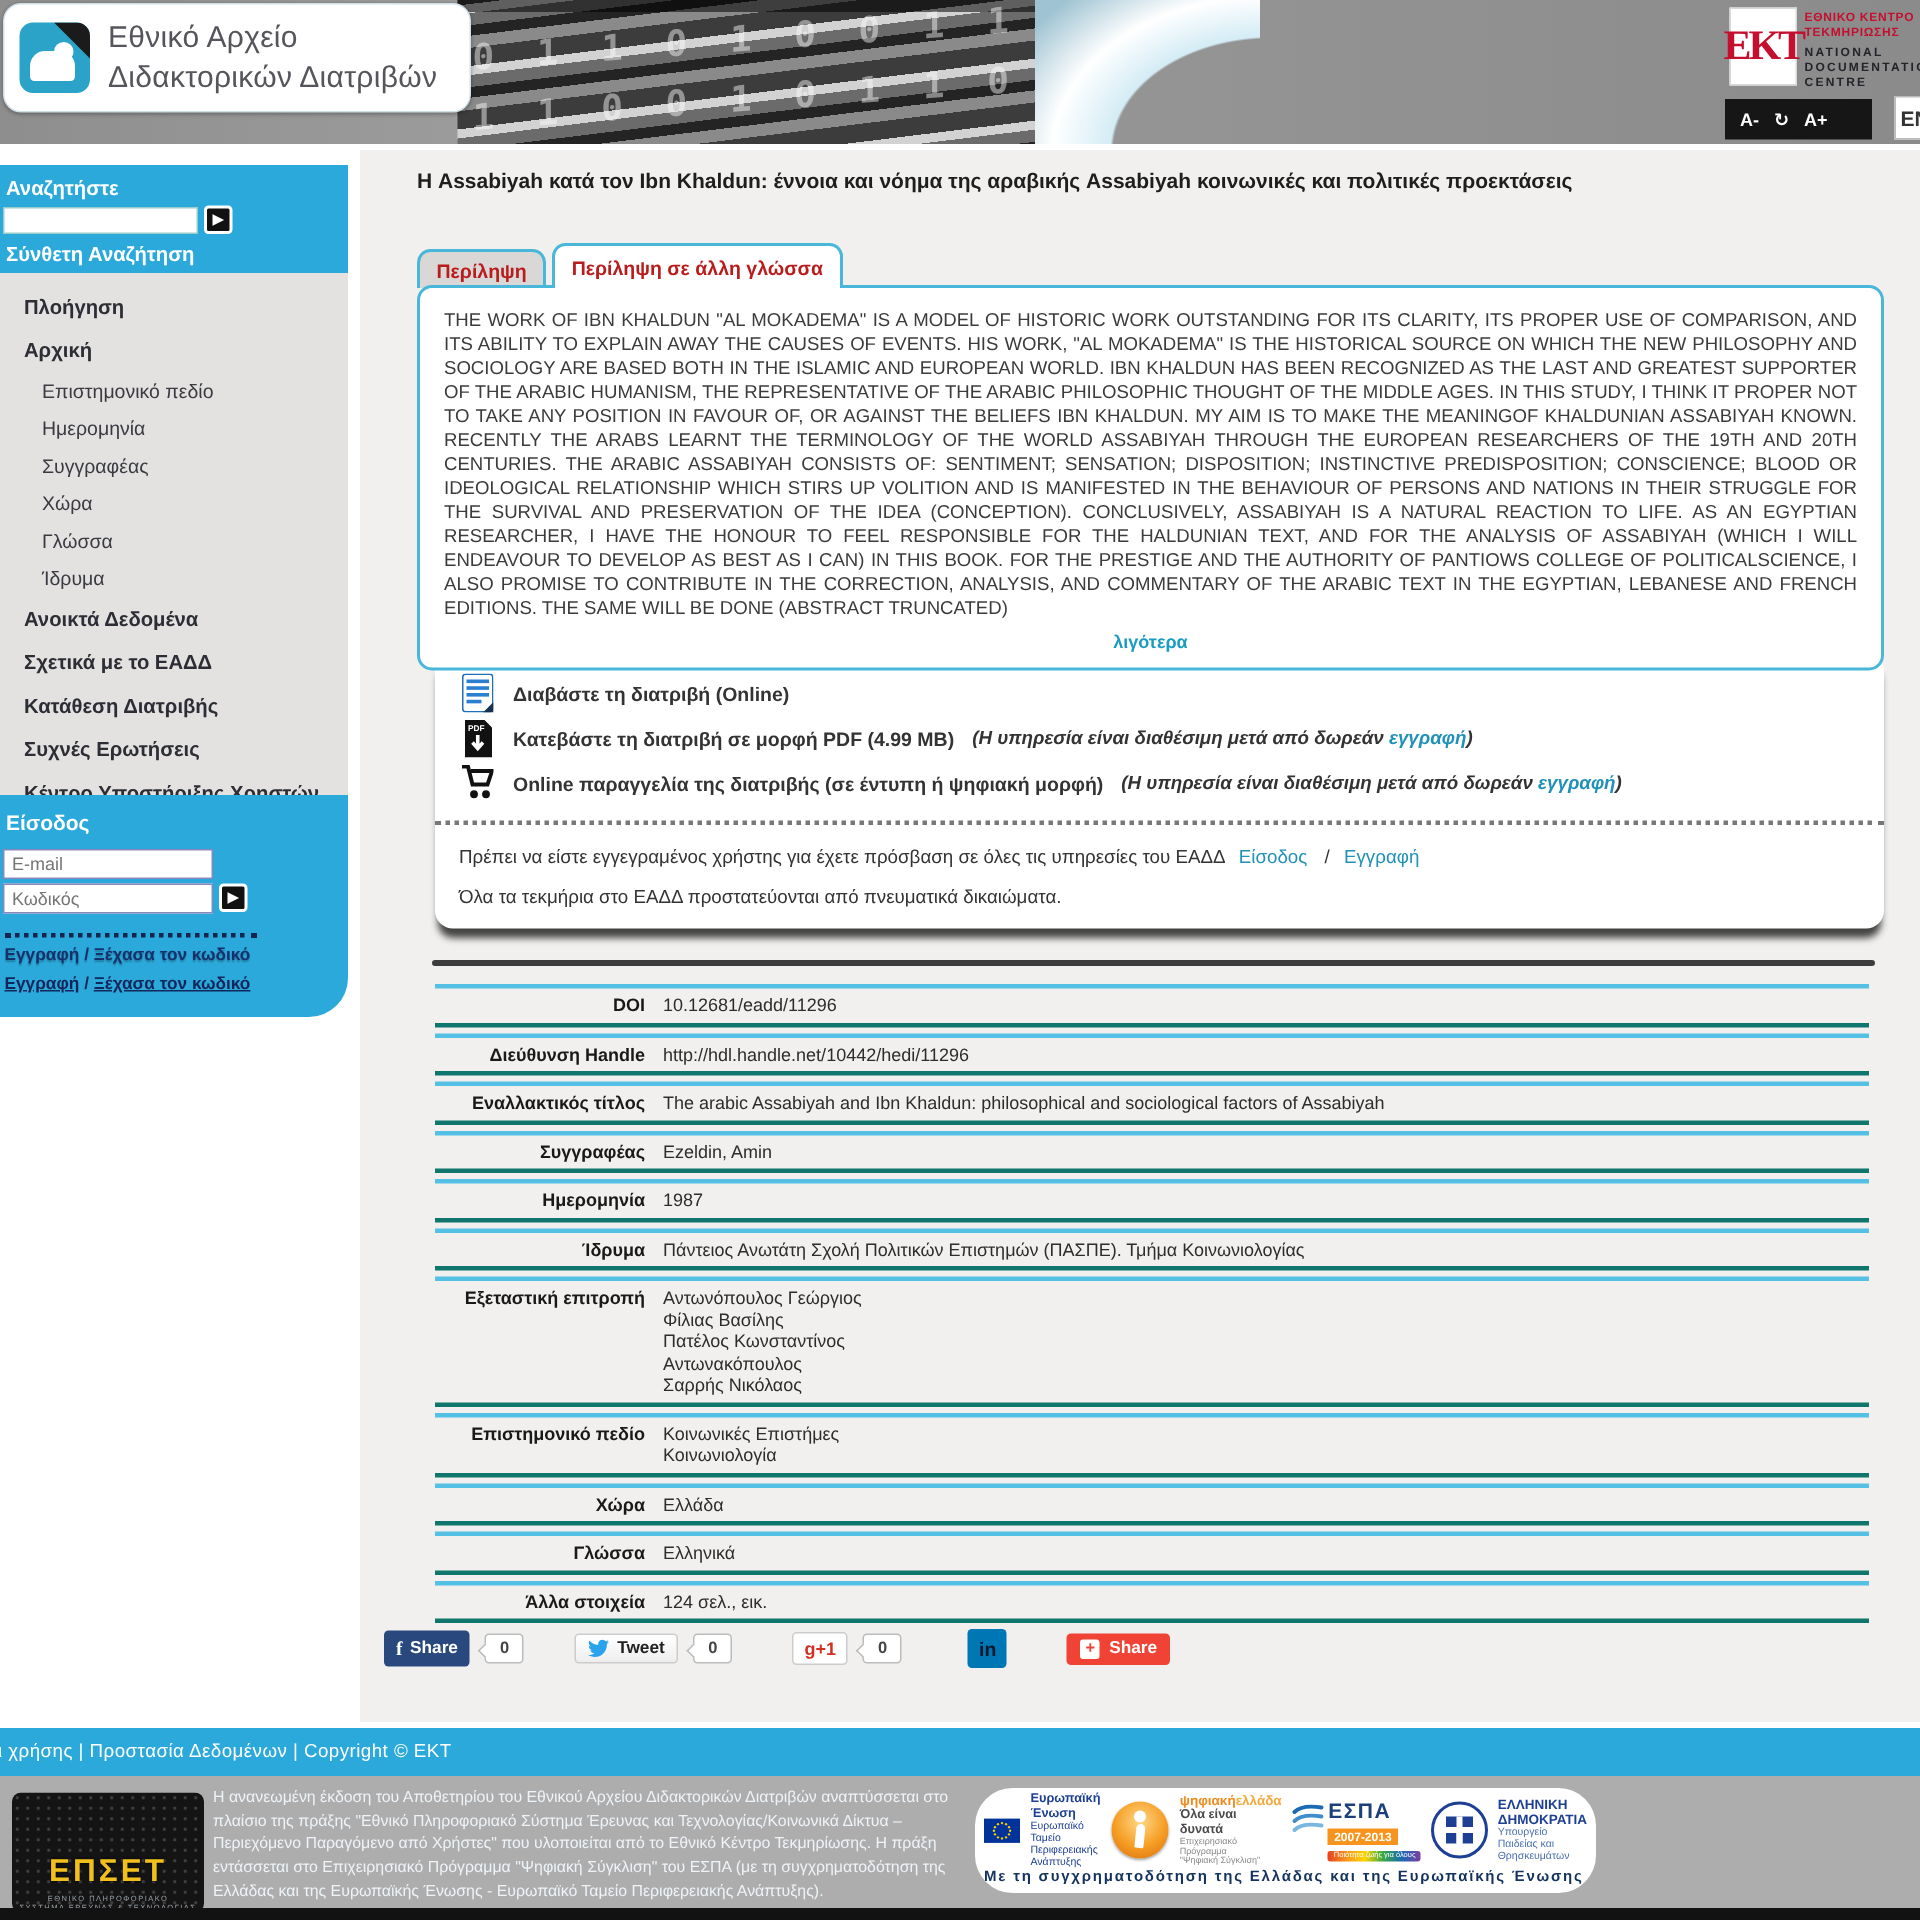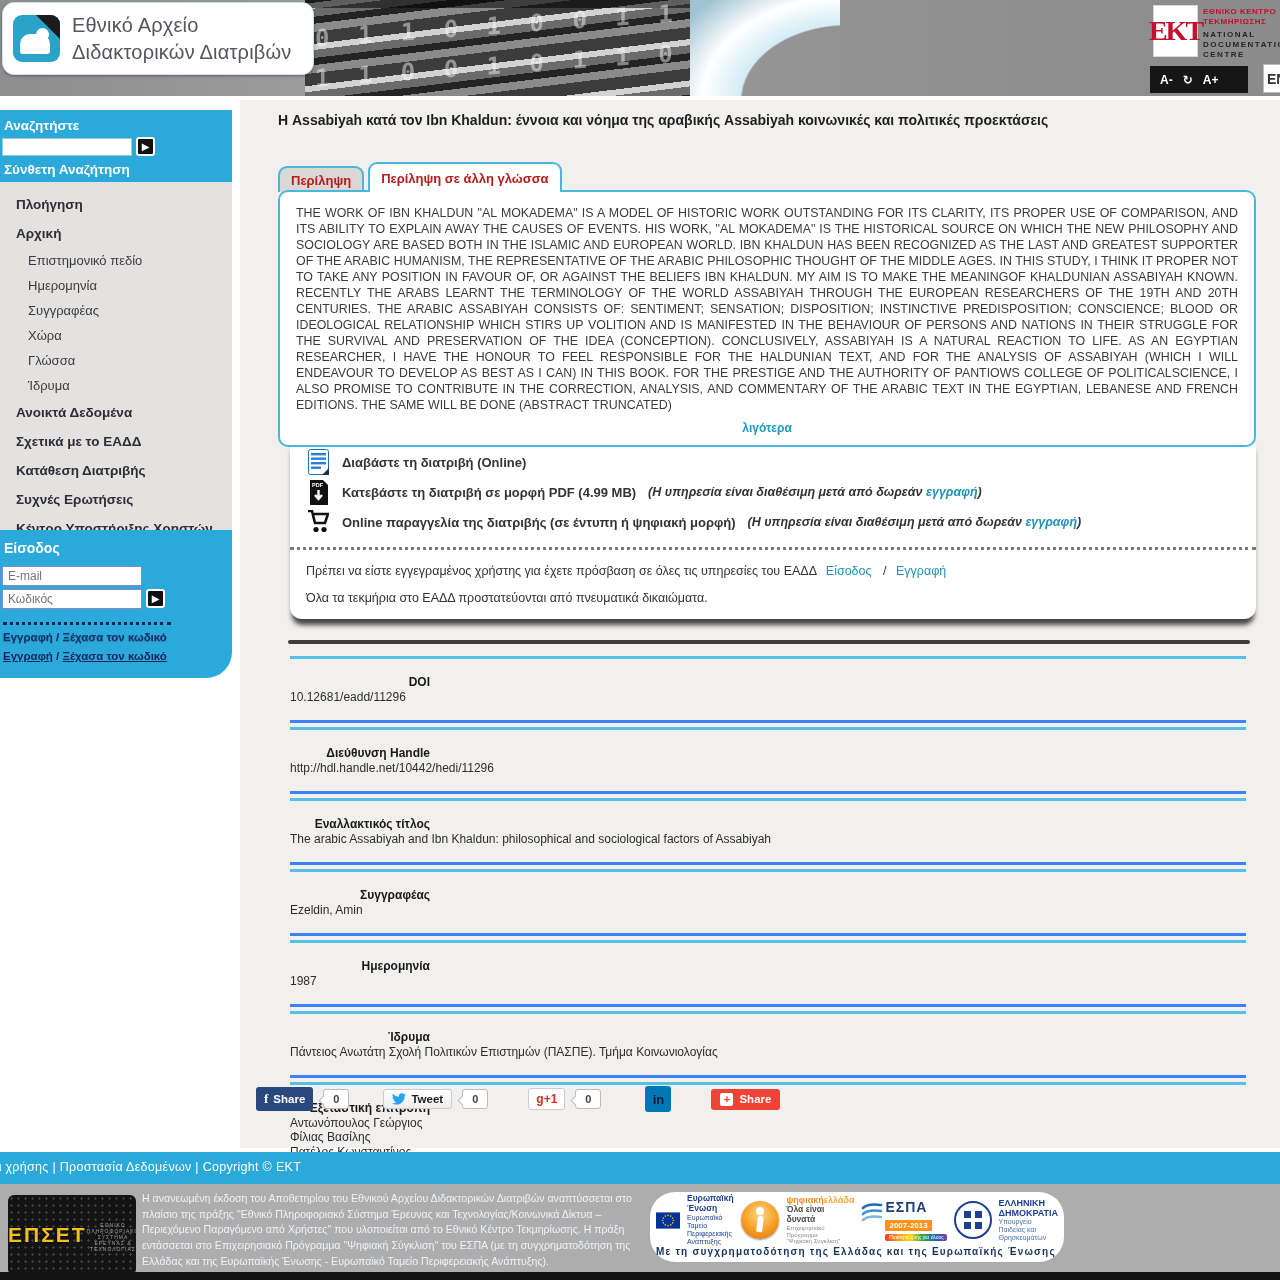--- a/index.html
+++ b/index.html
@@ -88,21 +88,21 @@
   .svc-note a { color:#2191b8; cursor:pointer; }
   .svc-dots { border-top:3px dotted #777; margin:10px -16px 0; }
   .notice { font-size:12.5px; color:#333; margin-top:14px; }
   .notice a { color:#2191b8; font-size:12.5px; margin-left:6px; cursor:pointer; }
   .notice .sep { margin-left:8px; color:#333; }
   .copy { font-size:12.5px; color:#333; margin-top:13px; }
 
   .divider { position:absolute; left:48px; top:540px; width:962px; height:4px; background:#3d3d3d; border-radius:2px; }
 
   .meta { position:absolute; left:50px; top:556px; width:956px; }
-  .trow { display:flex; border-top:3px solid #54c0e4; border-bottom:3px solid #3b82f6; padding:16px 0; margin-bottom:4px;flex-direction:column; }
+  .trow { display:flex; border-top:3px solid #54c0e4; border-bottom:3px solid #0f766e; padding:4px 0; margin-bottom:4px; }
   .tlabel { width:152px; flex:none; text-align:right; padding-right:12px; font-weight:bold; font-size:12px;
             color:#191919; line-height:14.5px; }
   .tvalue { font-size:12px; color:#2d2d2d; white-space:pre-line; line-height:14.5px; }
 
   .share { position:absolute; left:16px; top:986px; display:flex; align-items:center; gap:10px; }
   .fb-btn { background:#29487d; color:#fff; font-weight:bold; font-size:11.5px; border-radius:3px; padding:4px 8px;
             display:flex; align-items:center; gap:5px; cursor:pointer; }
   .fb-f { font-family:"Liberation Serif",serif; font-size:13px; font-weight:bold; }
   .count { position:relative; background:#fff; border:1px solid #bbb; border-radius:3px; padding:3px 9px;
            font-size:11px; font-weight:bold; color:#444; }
@@ -119,21 +119,21 @@
             display:flex; align-items:center; gap:6px; font-weight:bold; font-size:11.5px; cursor:pointer; }
   .st-ic { width:13px; height:13px; background:#fff; border-radius:2px; color:#f04336; font-weight:bold; font-size:11px;
            display:flex; align-items:center; justify-content:center; line-height:1; }
 
   
   .f-bluebar { position:absolute; left:0; top:1152px; width:1280px; height:32px; background:#2ba9da; overflow:hidden; }
   .f-bluebar .txt { position:absolute; left:-26px; top:8px; color:#fff; font-size:12.5px; font-weight:500; letter-spacing:.3px; }
   .f-gray { position:absolute; left:0; top:1184px; width:1280px; height:88px; background:#adadad; }
   .epset { position:absolute; left:8px; top:11px; width:128px; height:80px; background:#141414; border-radius:6px;
            background-image:radial-gradient(circle,#3e3e3e 1px,transparent 1.3px); background-size:7px 7px;
-           display:flex; flex-direction:row; align-items:center; justify-content:flex-start; cursor:pointer; }
+           display:flex; flex-direction:column; align-items:center; justify-content:flex-end; cursor:pointer; }
   .epset .big { color:#f2c01d; font-weight:bold; font-size:21px; letter-spacing:2px; text-shadow:0 0 2px #000; }
   .epset .small { color:#9aa0a6; font-size:5px; letter-spacing:1px; white-space:pre-line; text-align:center; margin-top:3px; }
   .f-desc { position:absolute; left:142px; top:7px; width:492px; color:#eef3f8; font-size:10.6px; line-height:1.48; }
   .eu-banner { position:absolute; left:650px; top:8px; width:414px; height:70px; background:#fff; padding:4px 6px 2px;border-radius:25px; }
   .eu-row { display:flex; align-items:center; gap:7px; height:48px; }
   .eu-col { line-height:1.15; }
   .eu-u { color:#1d3f94; font-weight:bold; font-size:8.5px; }
   .eu-f { color:#1d3f94; font-size:7px; white-space:pre-line; }
   .dg-circle { width:38px; height:38px; border-radius:50%; flex:none; position:relative;
                background:radial-gradient(circle at 50% 35%, #ffd887 0%, #f59d23 55%, #d96e0e 100%);

